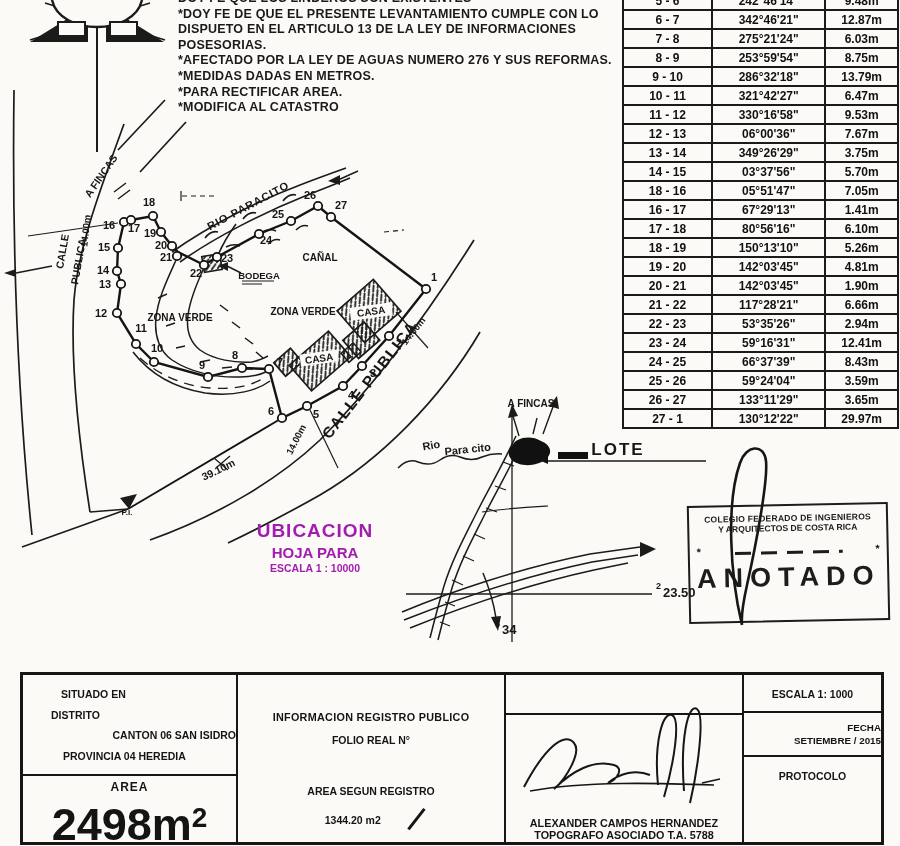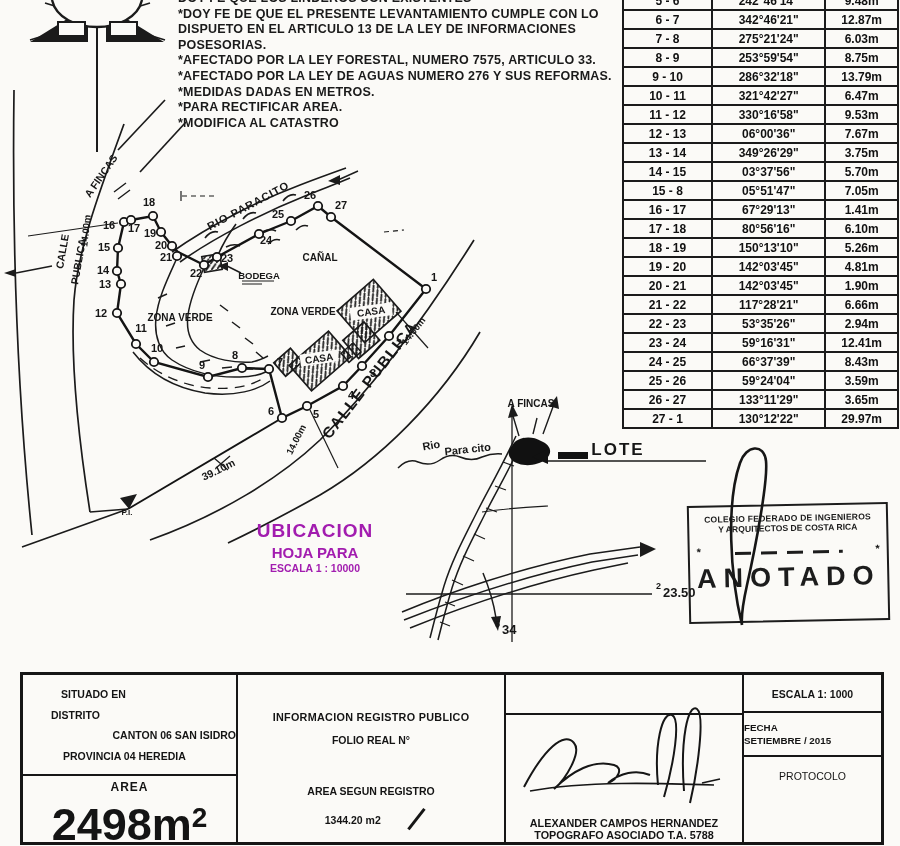--- a/index.html
+++ b/index.html
@@ -51,35 +51,34 @@
   .fcol2 .r2{font-size:10.5px;font-weight:bold;margin-top:11px;}
   .fcol2 .r3{font-size:10.5px;font-weight:bold;margin-top:39px;}
   .fcol2 .r4{font-size:10.5px;font-weight:bold;margin-top:9px;position:relative;}
   .slash{display:inline-block;width:2.5px;height:26px;background:#161616;
          transform:rotate(38deg);vertical-align:-8px;margin-left:34px;}
   .fcol3 .strip{height:38px;border-bottom:2px solid #161616;}
   .sig-name{position:absolute;left:0;bottom:1px;width:100%;text-align:center;
             font-size:10.8px;font-weight:bold;line-height:11.5px;}
   .fcol4 .fr1{height:38px;border-bottom:2px solid #161616;text-align:center;
               font-size:10.5px;font-weight:bold;padding-top:13px;box-sizing:border-box;}
-  .fcol4 .fr2{height:44px;border-bottom:2px solid #161616;text-align:left;
+  .fcol4 .fr2{height:44px;border-bottom:2px solid #161616;text-align:right;
               font-size:9.8px;font-weight:bold;padding-top:8px;box-sizing:border-box;line-height:13px;}
-  .fcol4 .fr3{text-align:center;font-size:10.5px;font-weight:normal;padding-top:13px;}
+  .fcol4 .fr3{text-align:center;font-size:10.5px;font-weight:bold;padding-top:13px;}
 </style>
 </head>
 <body>
 
 <div id="page">
 
   <div class="notes">
     <div>DOY FE QUE LOS LINDEROS SON EXISTENTES</div>
     <div>*DOY FE DE QUE EL PRESENTE LEVANTAMIENTO CUMPLE CON LO</div>
     <div>DISPUETO EN EL ARTICULO 13 DE LA LEY DE INFORMACIONES</div>
     <div>POSESORIAS.</div>
-    <div>*AFECTADO POR LA LEY FORESTAL, NUMERO 7575, ARTICULO 33.</div>
     <div>*AFECTADO POR LA LEY DE AGUAS NUMERO 276 Y SUS REFORMAS.</div>
     <div>*MEDIDAS DADAS EN METROS.</div>
     <div>*PARA RECTIFICAR AREA.</div>
     <div>*MODIFICA AL  CATASTRO</div>
   </div>
 
   <div class="table-clip">
     <table>
       <colgroup>
           <col style="width:90px">
@@ -131,21 +130,21 @@
             <td>13 - 14</td>
             <td>349°26'29"</td>
             <td>3.75m</td>
           </tr>
           <tr>
             <td>14 - 15</td>
             <td>03°37'56"</td>
             <td>5.70m</td>
           </tr>
           <tr>
-            <td>15 - 8</td>
+            <td>18 - 16</td>
             <td>05°51'47"</td>
             <td>7.05m</td>
           </tr>
           <tr>
             <td>16 - 17</td>
             <td>67°29'13"</td>
             <td>1.41m</td>
           </tr>
           <tr>
             <td>17 - 18</td>

